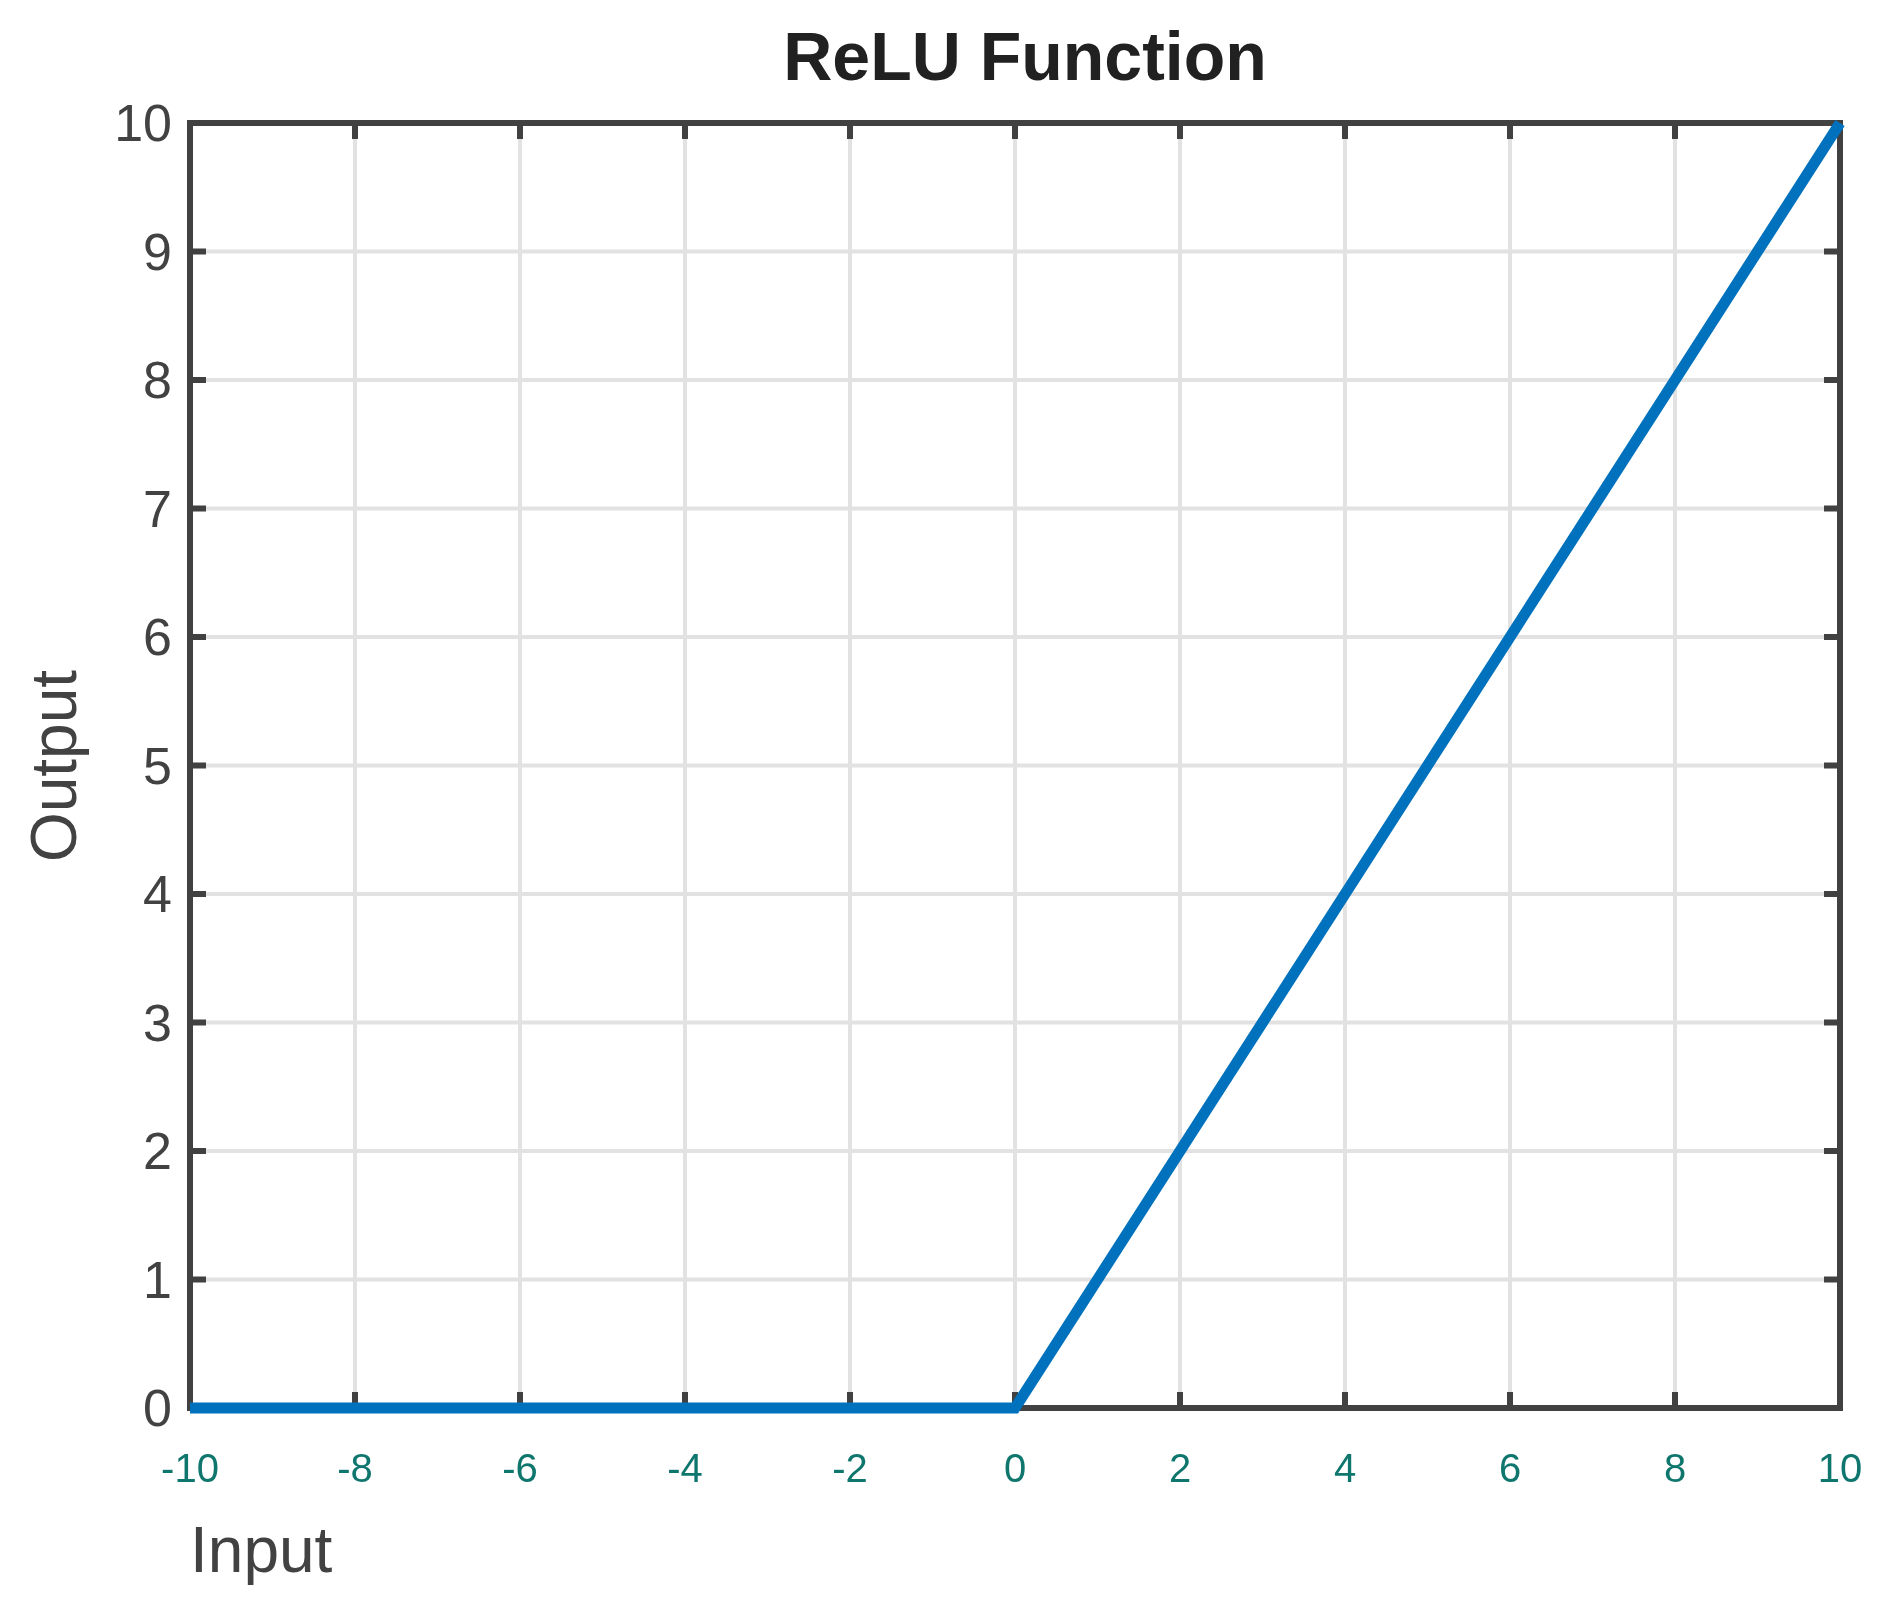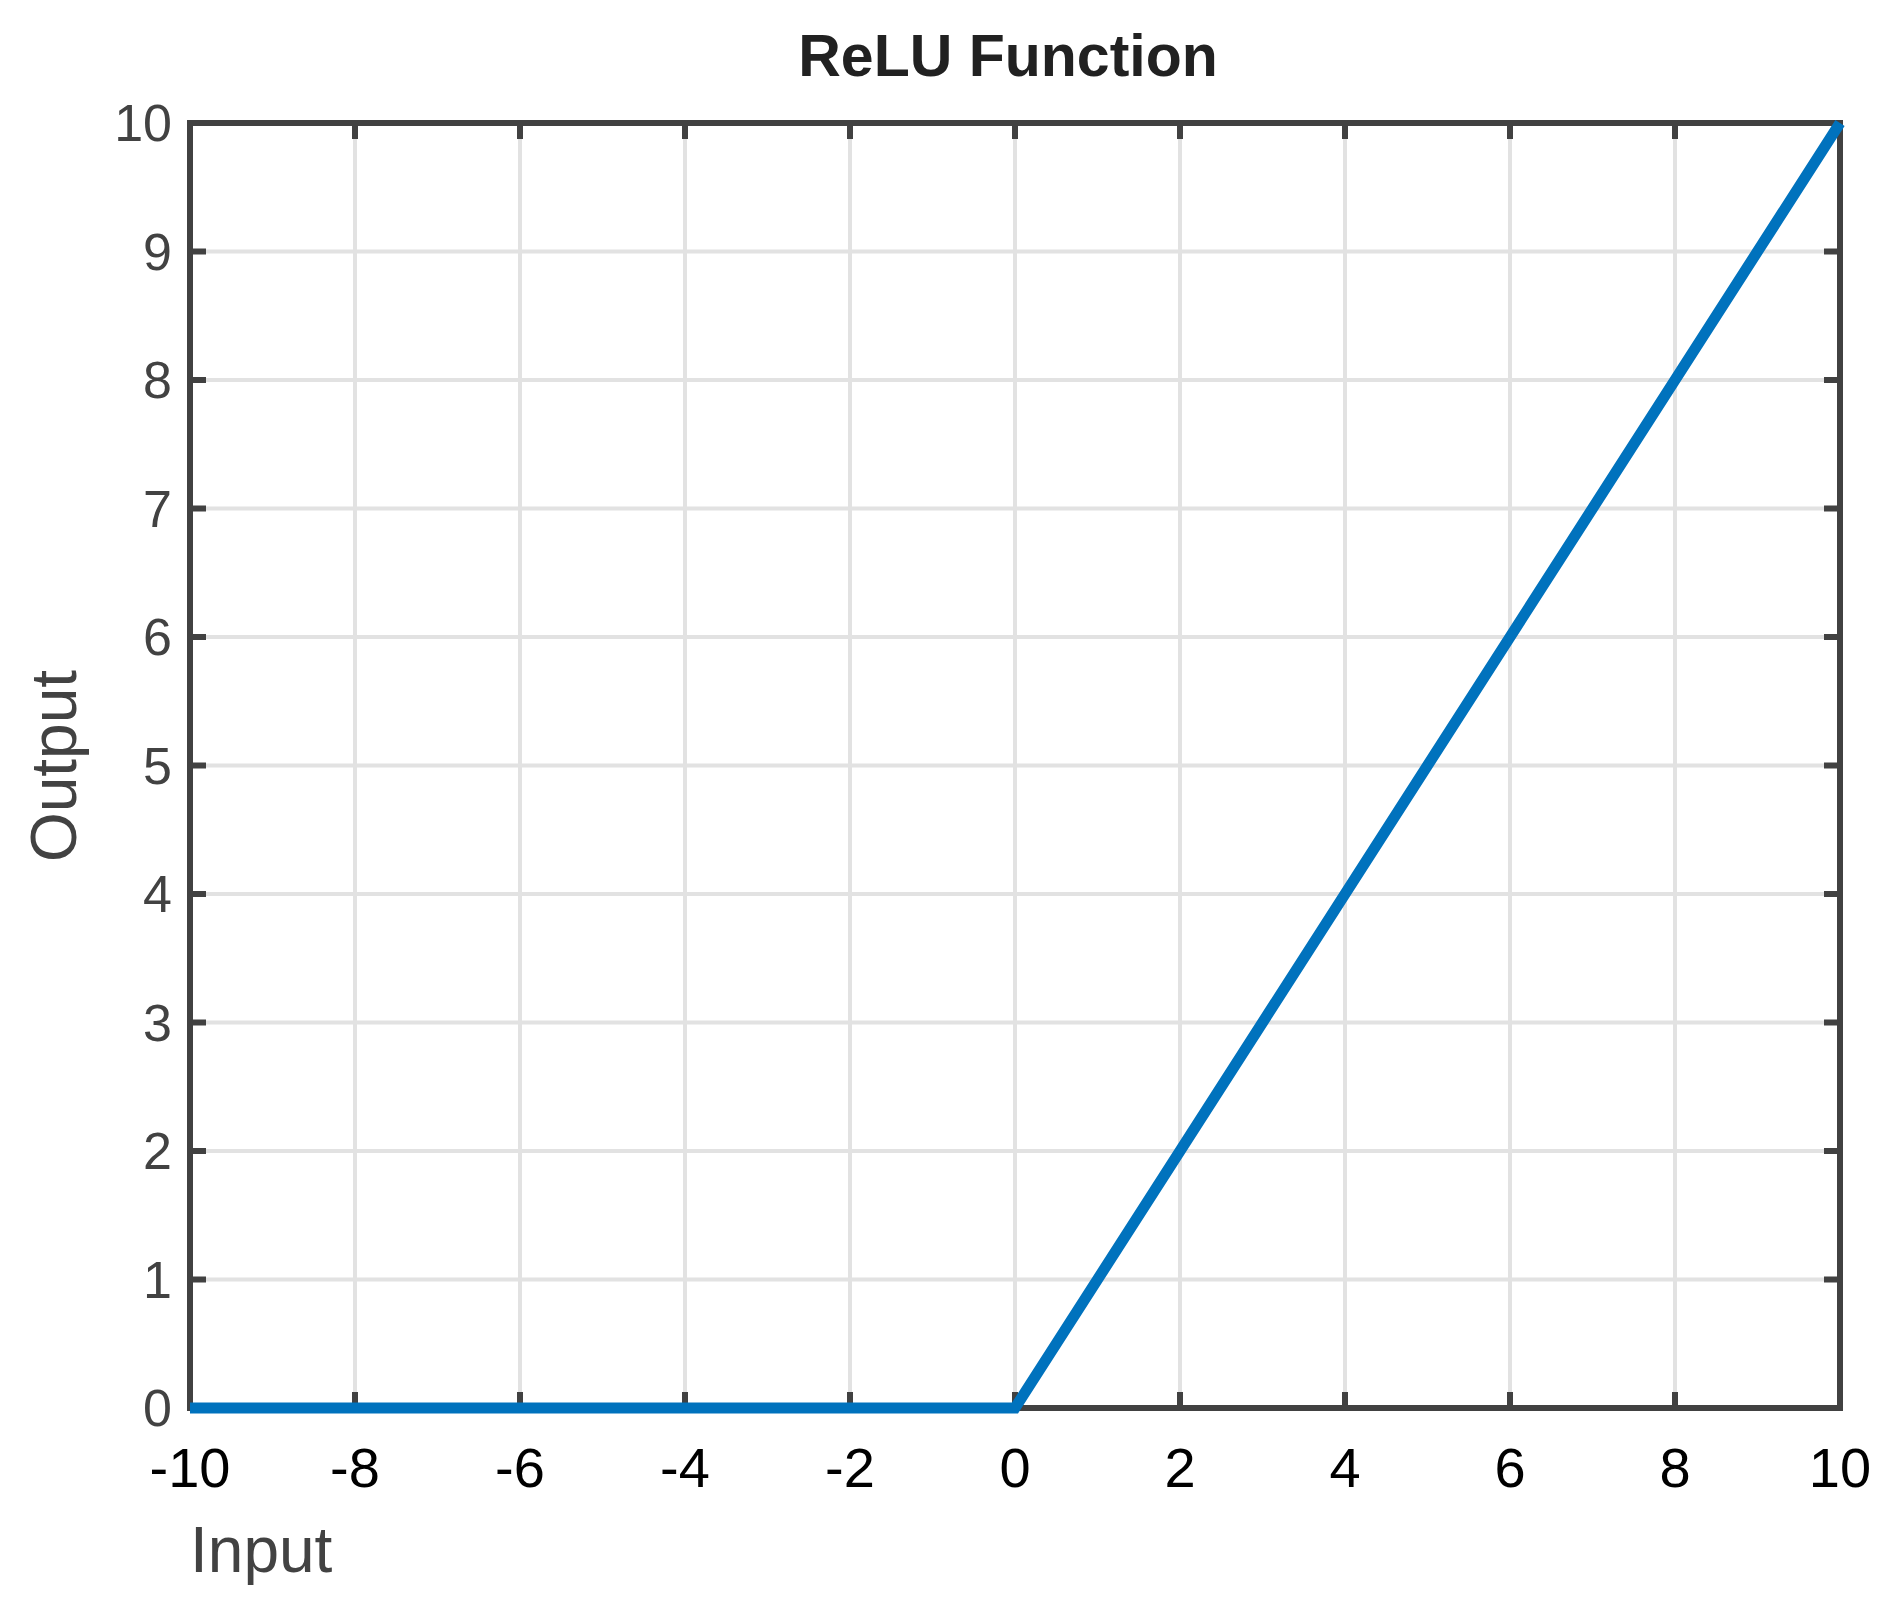--- a/index.html
+++ b/index.html
@@ -6,41 +6,41 @@
   #figure {
     position: relative;
     width: 1895px;
     height: 1615px;
     background: #ffffff;
     font-family: "Liberation Sans", sans-serif;
     overflow: hidden;
   }
   #chart-title {
     position: absolute;
-    left: 183px; top: 10px; width: 1650px;
+    left: 200px; top: 10px; width: 1650px;
     text-align: center;
-    font-size: 59px;
+    font-size: 68px;
     font-weight: bold;
     color: #212121;
     line-height: 92px;
     white-space: nowrap;
   }
   #plot-area {
     position: absolute;
     left: 190px; top: 123px;
     width: 1650px; height: 1285px;
   }
   #plot-svg { overflow: visible; display: block; }
   .x-tick-label {
     position: absolute;
     width: 200px;
     text-align: center;
-    font-size: 56px;
+    font-size: 40px;
     line-height: 52px;
-    color: #000000;
+    color: #0f766e;
     top: 1442px;
   }
   .y-tick-label {
     position: absolute;
     left: 0px;
     width: 172px;
     text-align: right;
     font-size: 52px;
     line-height: 52px;
     color: #424242;

